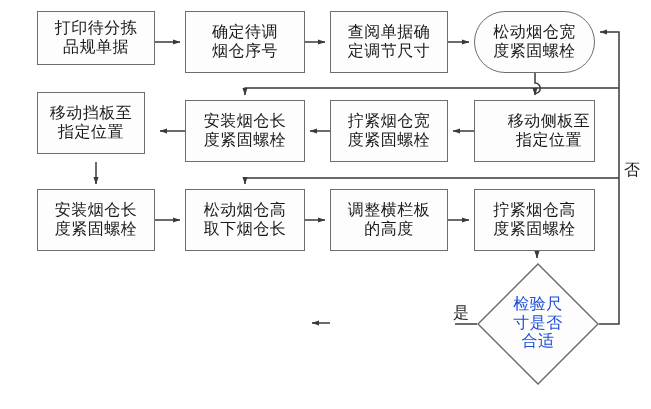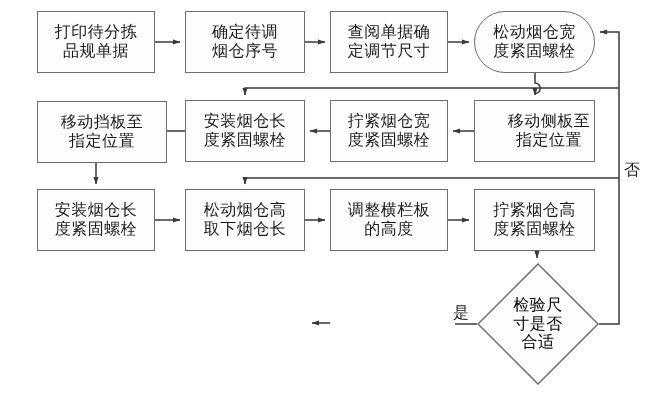--- a/index.html
+++ b/index.html
@@ -57,25 +57,25 @@
     left: 0;
     top: 0;
     width: 100%;
     height: 100%;
   }
   .decision .node-text {
     position: relative;
     z-index: 2;
     text-align: center;
     white-space: pre-line;
-    color: #000000;
+    color: #1d4ed8;
     font-size: 16px;
     line-height: 1.18;
     letter-spacing: 0.5px;
-    font-family: Liberation Sans, sans-serif;
+    font-family: Liberation Mono, monospace;
   }
   .edge-label {
     position: absolute;
     color: #1a1a1a;
     font-size: 16px;
     line-height: 1;
     letter-spacing: 0.5px;
     font-family: "DejaVu Sans", "Liberation Sans", sans-serif;
     background: transparent;
   }
@@ -118,38 +118,38 @@
 
       <path d="M599,324 L619,324 L619,32 L600,32" marker-end="url(#arrow)"></path>
 
       <path d="M619,88 L245,88 L245,95" marker-end="url(#arrow)"></path>
 
       <path d="M619,178 L245,178 L245,184" marker-end="url(#arrow)"></path>
 
     </g>
   </svg>
 
-  <div class="node" style="left:37px; top:11px; width:118px; height:62px;">
+  <div class="node" style="left:37px; top:11px; width:118px; height:54px;">
     <span class="node-text">打印待分拣
 品规单据</span>
   </div>
   <div class="node" style="left:185px; top:11px; width:120px; height:62px;">
     <span class="node-text">确定待调
 烟仓序号</span>
   </div>
   <div class="node" style="left:330px; top:11px; width:118px; height:62px;">
     <span class="node-text">查阅单据确
 定调节尺寸</span>
   </div>
   <div class="node" style="left:474px; top:11px; width:121px; height:62px;border-radius:31px;">
     <span class="node-text">松动烟仓宽
 度紧固螺栓</span>
   </div>
 
-  <div class="node" style="left:37px; top:101px; width:130px; height:62px;">
+  <div class="node" style="left:37px; top:92px; width:108px; height:62px;">
     <span class="node-text">移动挡板至
 指定位置</span>
   </div>
   <div class="node" style="left:185px; top:100px; width:120px; height:62px;">
     <span class="node-text">安装烟仓长
 度紧固螺栓</span>
   </div>
   <div class="node" style="left:330px; top:100px; width:118px; height:62px;">
     <span class="node-text">拧紧烟仓宽
 度紧固螺栓</span>

